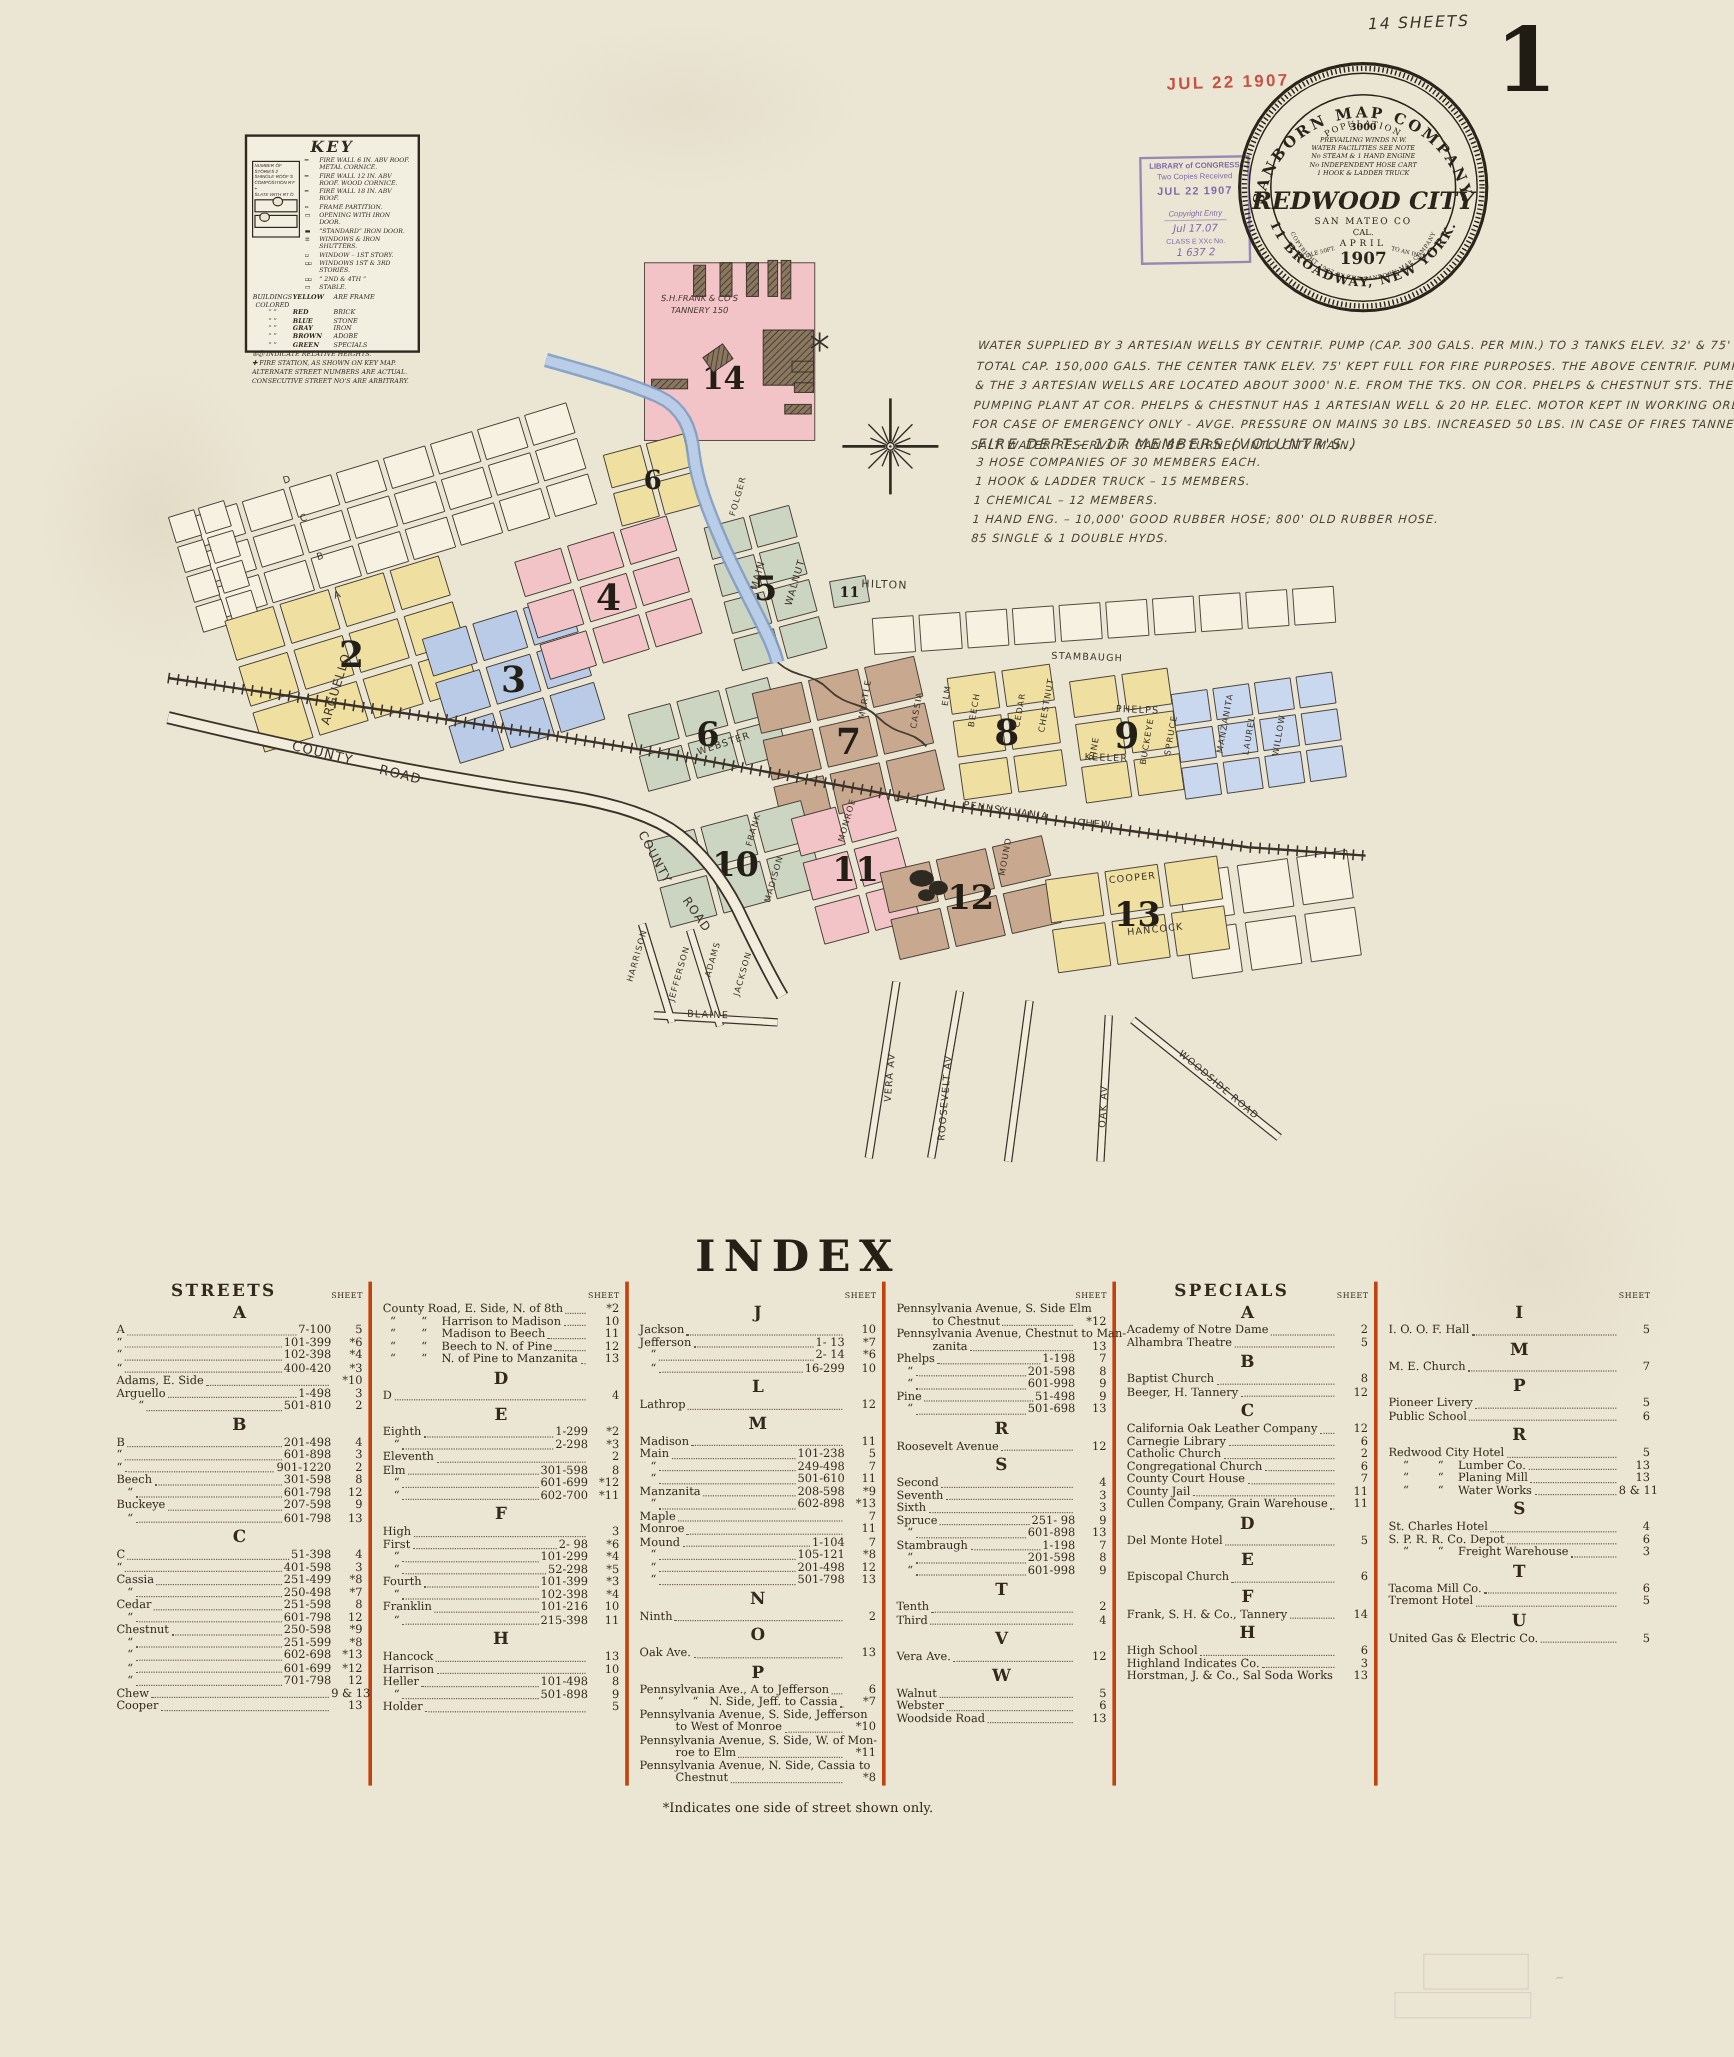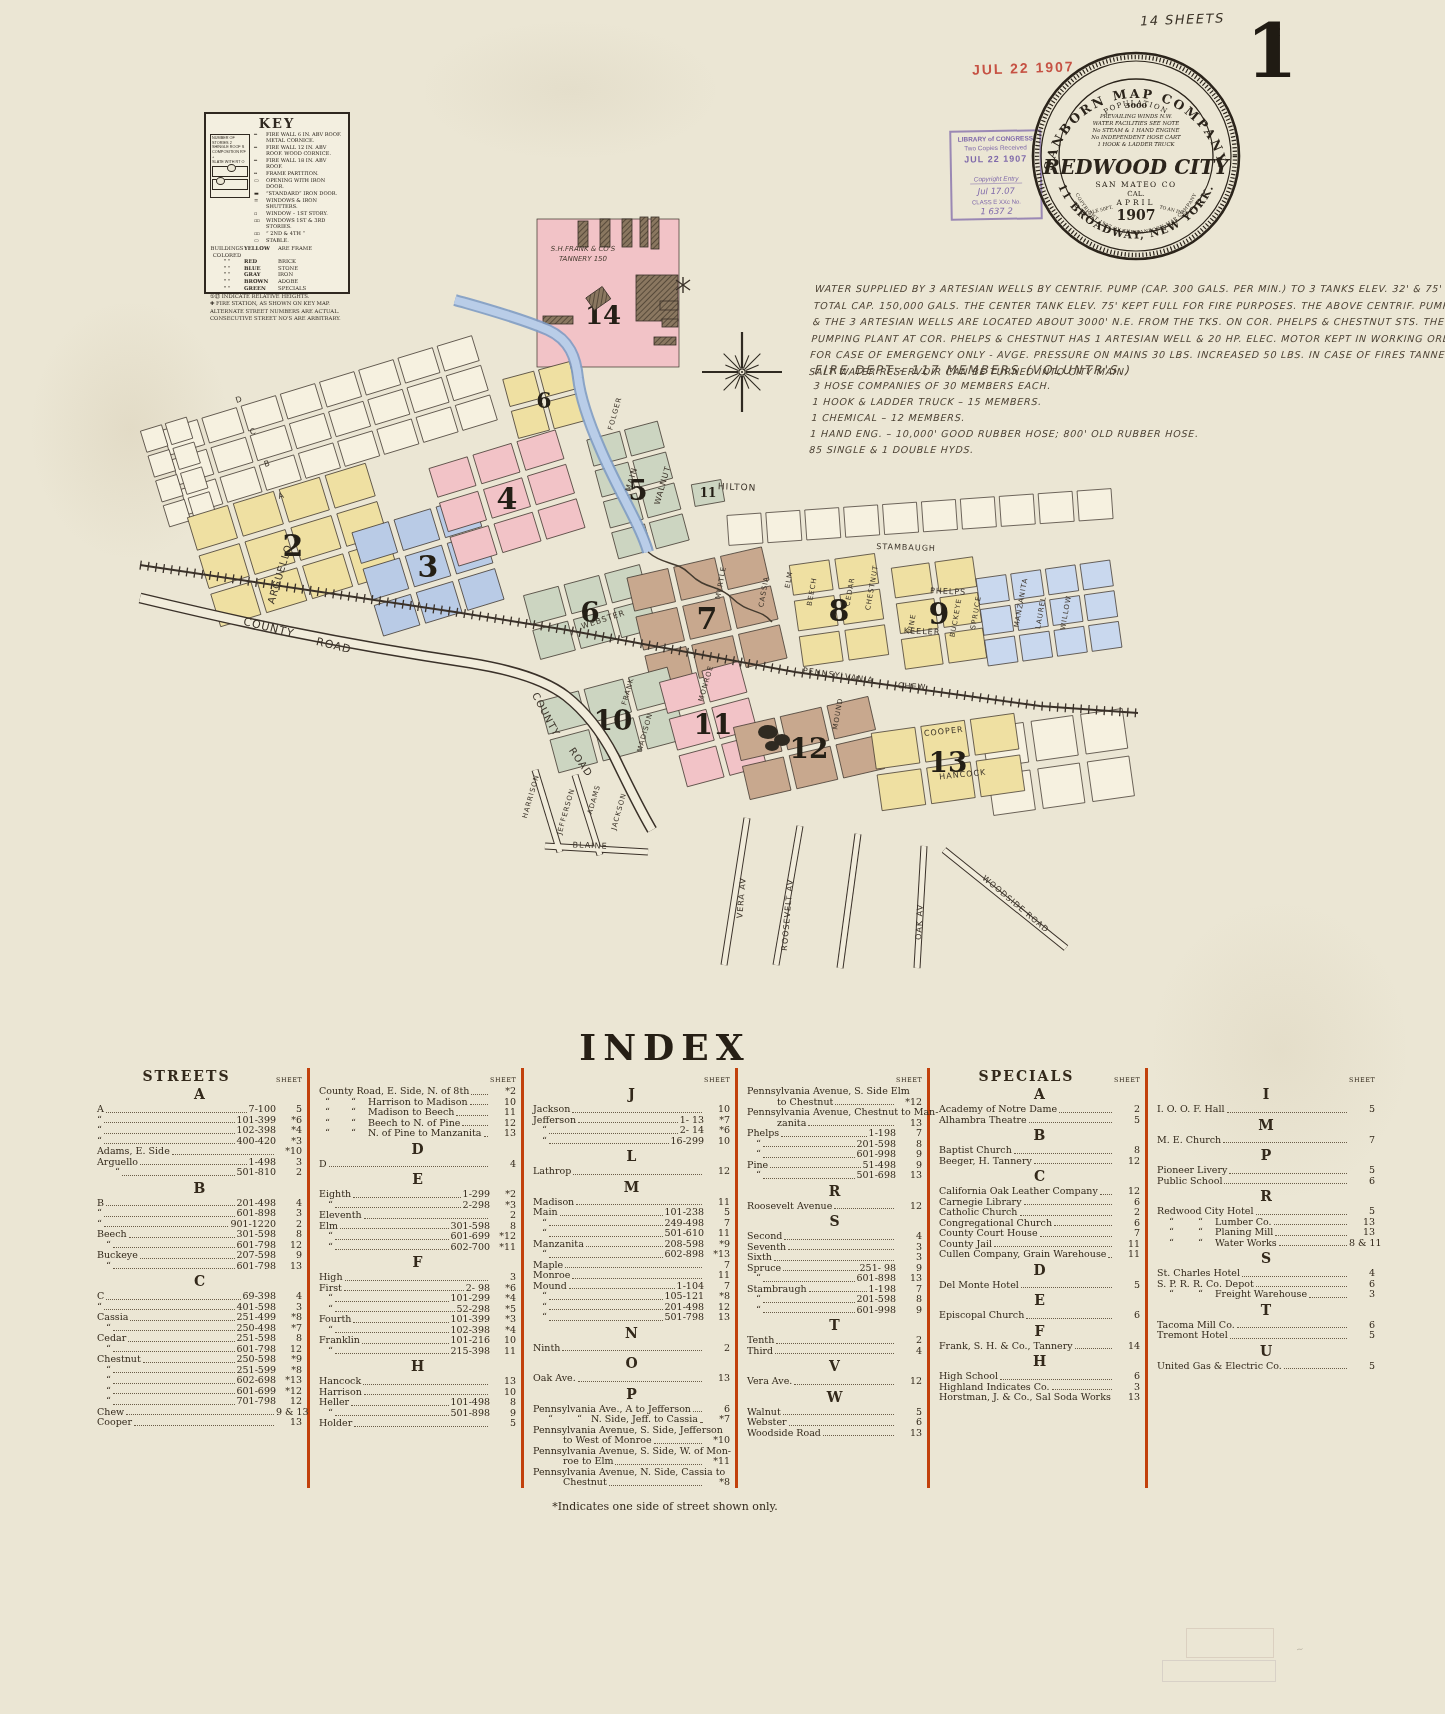--- a/index.html
+++ b/index.html
@@ -18,21 +18,21 @@
     font-family:"Liberation Sans",sans-serif;transform:rotate(-1deg);}
   .loc div{line-height:1.35;}
   .loc .t1{font-size:6.5px;font-weight:bold;}
   .loc .t2{font-size:6.5px;}
   .loc .t3{font-size:9px;font-weight:bold;letter-spacing:1px;}
   .loc .t4{font-size:6.5px;font-style:italic;border-bottom:1px solid rgba(116,92,166,.5);display:inline-block;padding:0 4px;}
   .loc .hand{font-family:"DejaVu Sans",sans-serif;font-style:italic;font-size:8.5px;}
   .loc .t6{font-size:6px;}
   
   .key{position:absolute;left:204px;top:112px;width:146px;height:182px;border:2px solid #2f2820;
-    background:rgba(250,246,233,.55);box-sizing:border-box;padding:2px 4px;color:#2f2820;}
+    background:rgba(250,246,233,.55);box-sizing:border-box;padding:2px 4px;color:#2f2820;font-style:italic;}
   .key h3{margin:0;text-align:center;font-size:13px;letter-spacing:2px;}
   .key .minibox{position:absolute;left:4px;top:20px;width:40px;height:64px;border:1px solid #2f2820;
     font-size:3.8px;line-height:1.25;padding:1px;box-sizing:border-box;font-family:"Liberation Sans",sans-serif;}
   .key .minibox .shape{border:1px solid #2f2820;height:9px;margin-top:2px;position:relative;}
   .key .minibox .shape i{position:absolute;left:40%;top:-3px;width:7px;height:6px;border:1px solid #2f2820;border-radius:50%;background:#ebe6d4;}
   .key .rows{margin-left:44px;}
   .key .krow{display:flex;font-size:5.1px;line-height:1.18;margin-bottom:1px;}
   .key .krow .sym{width:12px;flex:none;letter-spacing:-1px;}
   .key .full{margin-left:0;margin-top:2px;}
   .key .crow{display:flex;font-size:5.3px;line-height:1.25;}
@@ -701,21 +701,21 @@
         <div class="ix-row">
           <div class="ix-name">   “</div>
           <div class="ix-leader"></div>
           <div class="ix-range">601-798</div>
           <div class="ix-sheet">13</div>
         </div>
         <div class="ix-letter">C</div>
         <div class="ix-row">
           <div class="ix-name">C</div>
           <div class="ix-leader"></div>
-          <div class="ix-range">69-398</div>
+          <div class="ix-range">51-398</div>
           <div class="ix-sheet">4</div>
         </div>
         <div class="ix-row">
           <div class="ix-name">“</div>
           <div class="ix-leader"></div>
           <div class="ix-range">401-598</div>
           <div class="ix-sheet">3</div>
         </div>
         <div class="ix-row">
           <div class="ix-name">Cassia</div>

